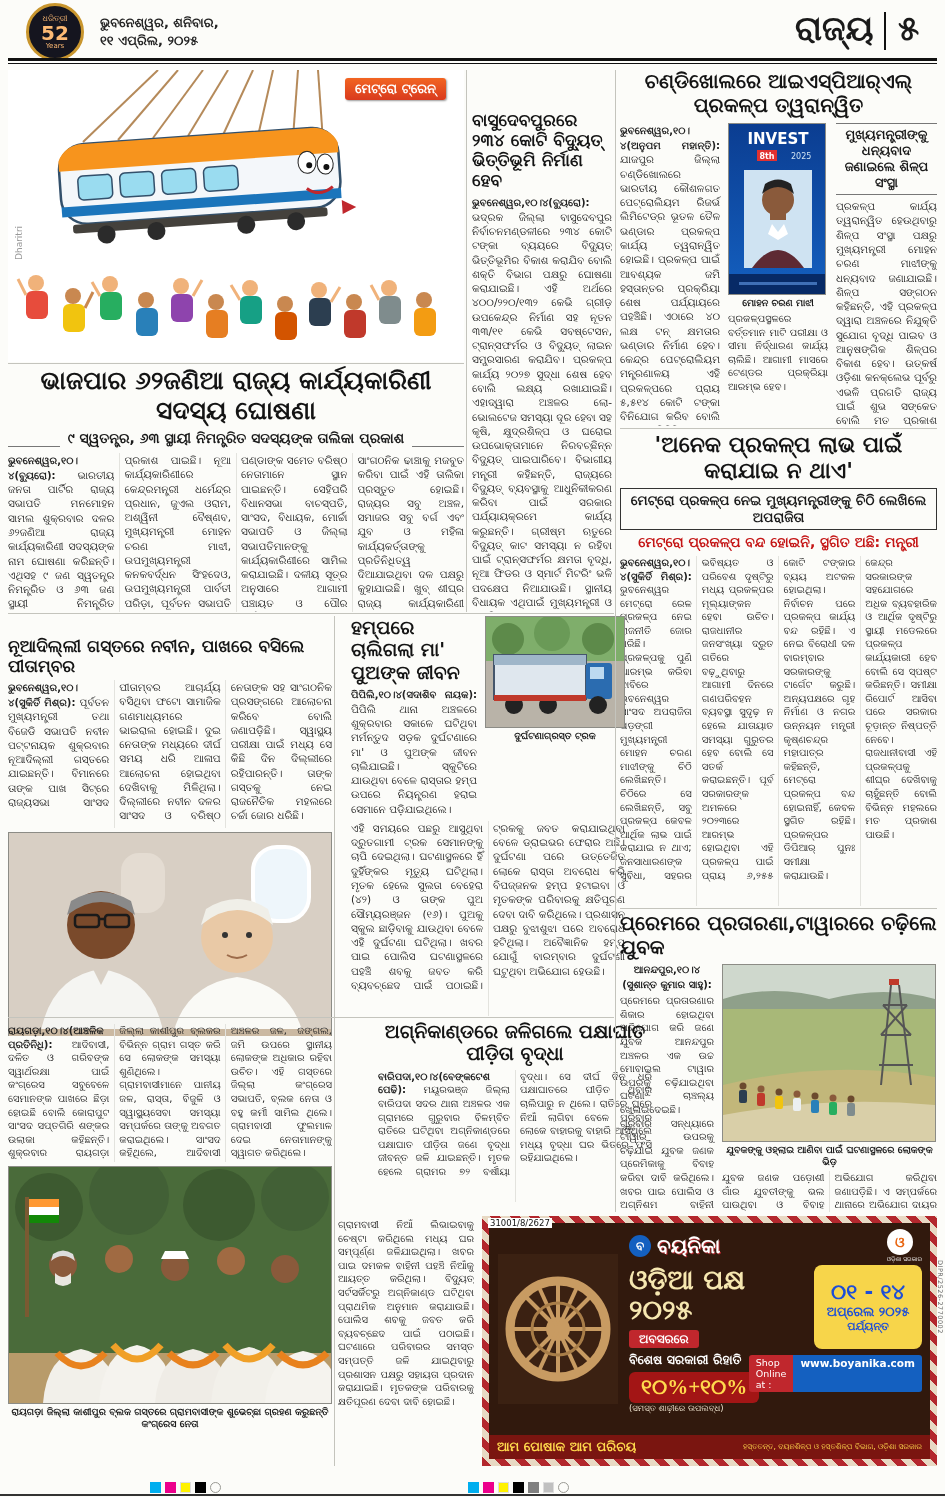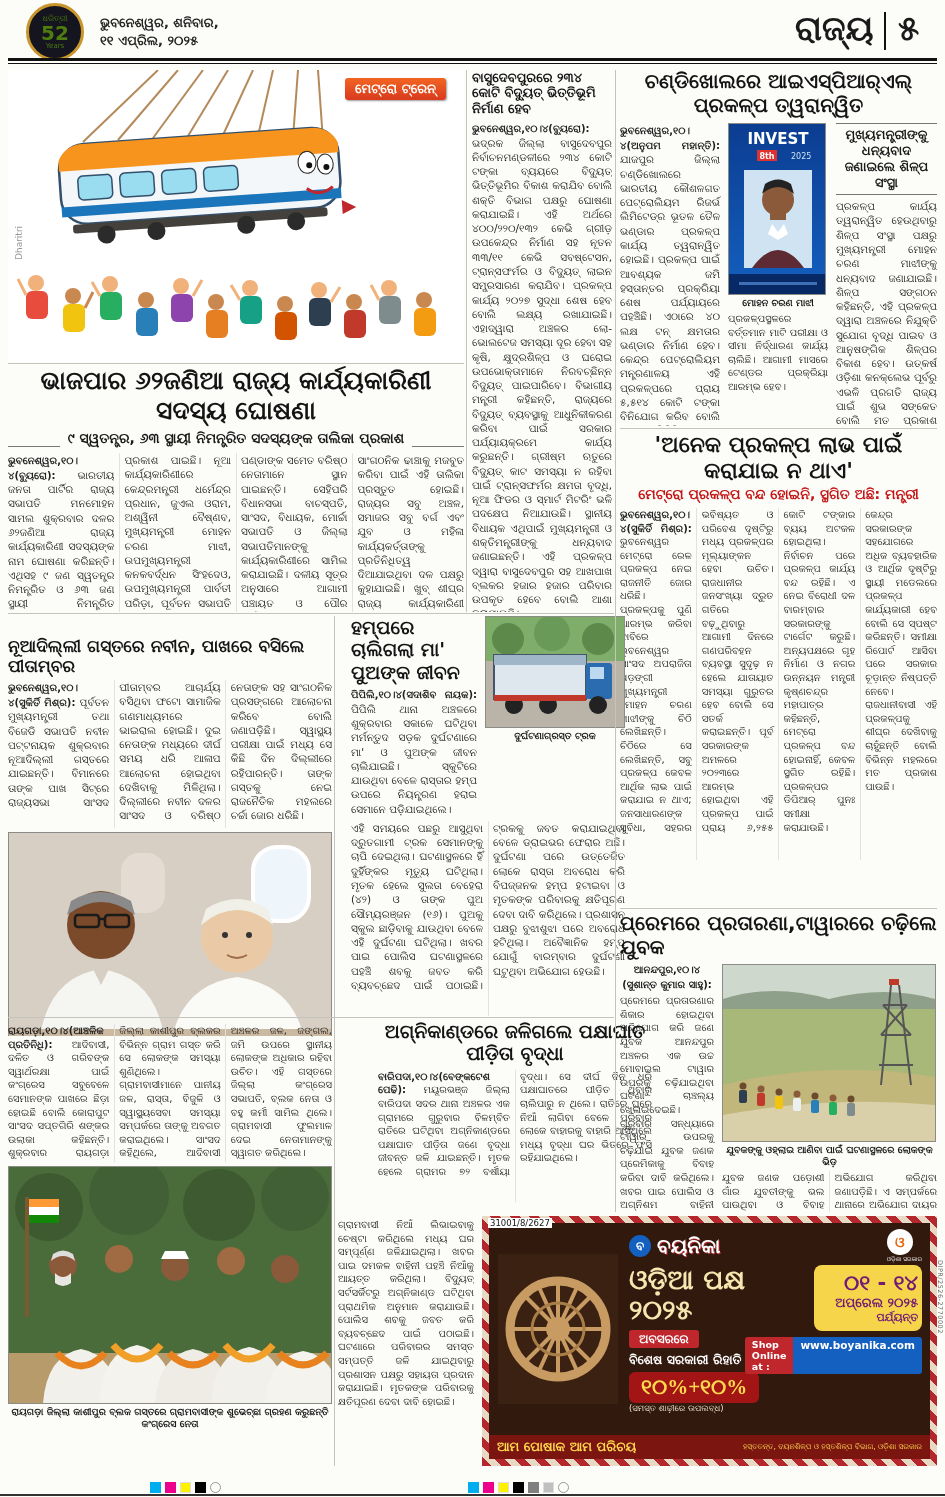--- a/index.html
+++ b/index.html
@@ -12,21 +12,21 @@
   .cols-2 { column-count:2; column-gap:10px; column-rule:1px solid #e3e3de; }
   .cols-3 { column-count:3; column-gap:10px; column-rule:1px solid #e3e3de; }
   .cols-4 { column-count:4; column-gap:10px; column-rule:1px solid #e3e3de; }
   .caption { font-size:9.5px; font-weight:bold; text-align:center; line-height:1.25; margin-top:2px; }
   .photo { border:1px solid #8c8c86; background:#ddd; overflow:hidden; }
   .divider-v { background:#c4c4bd; width:1px; }
   .divider-h { background:#c4c4bd; height:1px; }
   .rule-head { display:flex; align-items:flex-end; gap:8px; font-weight:bold; }
   .rule-head::before, .rule-head::after { content:""; flex:1; border-top:1px solid #777; }
   
-  .logo-circle { width:58px; height:58px; border-radius:50%; background:#15151f; border:3px solid #c9962e; display:flex; flex-direction:column; align-items:center; justify-content:center; color:#4d7c0f; }
+  .logo-circle { width:58px; height:58px; border-radius:50%; background:#15151f; border:3px solid #c9962e; display:flex; flex-direction:column; align-items:center; justify-content:center; color:#fdba74; }
   .logo-name { font-size:8px; line-height:1; }
   .logo-years { font-size:20px; font-weight:bold; line-height:1; }
   .logo-years-lbl { font-size:7px; line-height:1; }
   .mast-dates { font-size:13px; font-weight:bold; line-height:1.35; color:#222; }
   .section-name { font-size:34px; font-weight:bold; }
   .page-num { font-size:34px; font-weight:bold; }
   .mast-rule { border-top:3px solid #111; border-bottom:1px solid #111; height:6px; }
   
   .cartoon-label { background:linear-gradient(180deg,#f26522,#d93a1e); color:#fff; font-weight:bold; font-size:13px; padding:3px 10px; border-radius:3px; box-shadow:1px 1px 2px rgba(0,0,0,.4); }
   
@@ -35,25 +35,25 @@
   
   .ad-frame { background:repeating-linear-gradient(45deg,#b3272d 0 7px,#e8d9c4 7px 14px); padding:7px; }
   .ad-core { background:#31190d; width:100%; height:100%; display:flex; flex-direction:column; position:relative; }
   .ad-main { display:flex; flex:1; }
   .ad-brand { color:#fff; font-size:20px; font-weight:bold; text-shadow:1px 1px 0 #b3272d; }
   .ad-title { color:#f6e7b0; font-size:27px; font-weight:bold; line-height:1.1; }
   .ad-ribbon { background:#c0272d; color:#fff; font-size:12px; font-weight:bold; padding:2px 10px; border-radius:3px; display:inline-block; }
   .ad-offer { color:#fff; font-size:12.5px; font-weight:bold; }
   .ad-discount { background:#a31515; color:#ffd94d; font-size:21px; font-weight:bold; padding:3px 12px; border-radius:6px; display:inline-block;font-family:Liberation Serif, serif; }
   .ad-note { color:#f0e4cf; font-size:8.5px; }
-  .ad-dates { background:#f7d54a; color:#701a75; border-radius:8px; text-align:right; padding:7px 4px; font-weight:bold; }
+  .ad-dates { background:#f7d54a; color:#1d4ed8; border-radius:8px; text-align:center; padding:16px 4px; font-weight:bold; }
   .ad-dates .d1 { font-size:21px; line-height:1.1; }
   .ad-dates .d2 { font-size:13px; }
   .ad-dates .d3 { font-size:11px; }
-  .pill-red { background:#c0272d; color:#fff; font-size:9.5px; font-weight:bold; padding:2px 7px; border-radius:3px 0 0 3px; }
+  .pill-red { background:#c0272d; color:#fff; font-size:9.5px; font-weight:normal; padding:2px 7px; border-radius:3px 0 0 3px; }
   .pill-blue { background:#1460c0; color:#fff; font-size:10.5px; font-weight:bold; padding:2px 7px; border-radius:0 3px 3px 0; }
   .ad-strip { background:#7a1510; color:#ffd94d; display:flex; justify-content:space-between; align-items:center; padding:4px 8px; }
   .ad-strip .tg { font-size:13px; font-weight:bold; }
   .ad-strip .org { font-size:7.5px; text-align:right; line-height:1.25; }
   .ad-emblem { width:26px; height:26px; border-radius:50%; background:#fff; color:#e8640f; font-weight:bold; font-size:14px; display:flex; align-items:center; justify-content:center; }
   .ad-code { font-size:8.5px; background:#fff; padding:0 2px; color:#111; }
   .dipr-vert { writing-mode:vertical-rl; font-size:6.5px; color:#666; letter-spacing:.5px; }
   .reg-sq { width:11px; height:11px; display:inline-block; margin-right:4px; }
   .reg-circle { width:11px; height:11px; border:1.5px solid #9a9a94; border-radius:50%; display:inline-block; margin-right:4px; }
 </style>
@@ -182,21 +182,21 @@
     <div class="rule-head" style="font-size:14px;margin:5px 0 6px;">
         <span>୯ ସ୍ୱତନ୍ତ୍ର, ୬୩ ସ୍ଥାୟୀ ନିମନ୍ତ୍ରିତ ସଦସ୍ୟଙ୍କ ତାଲିକା ପ୍ରକାଶ</span>
       </div>
     <div class="bodytxt cols-4" style="height:176px;">
       <span class="byline">ଭୁବନେଶ୍ୱର,୧୦।୪(ବ୍ୟୁରୋ):</span>
       <span>ଭାରତୀୟ ଜନତା ପାର୍ଟିର ରାଜ୍ୟ ସଭାପତି ମନମୋହନ ସାମଲ ଶୁକ୍ରବାର ଦଳର ୬୨ଜଣିଆ ରାଜ୍ୟ କାର୍ଯ୍ୟକାରିଣୀ ସଦସ୍ୟଙ୍କ ନାମ ଘୋଷଣା କରିଛନ୍ତି। ଏଥିସହ ୯ ଜଣ ସ୍ୱତନ୍ତ୍ର ନିମନ୍ତ୍ରିତ ଓ ୬୩ ଜଣ ସ୍ଥାୟୀ ନିମନ୍ତ୍ରିତ ସଦସ୍ୟଙ୍କ ତାଲିକା ମଧ୍ୟ ପ୍ରକାଶ ପାଇଛି। ନୂଆ କାର୍ଯ୍ୟକାରିଣୀରେ କେନ୍ଦ୍ରମନ୍ତ୍ରୀ ଧର୍ମେନ୍ଦ୍ର ପ୍ରଧାନ, ଜୁଏଲ ଓରାମ, ଅଶ୍ୱିନୀ ବୈଷ୍ଣବ, ମୁଖ୍ୟମନ୍ତ୍ରୀ ମୋହନ ଚରଣ ମାଝୀ, ଉପମୁଖ୍ୟମନ୍ତ୍ରୀ କନକବର୍ଦ୍ଧନ ସିଂହଦେଓ, ଉପମୁଖ୍ୟମନ୍ତ୍ରୀ ପାର୍ବତୀ ପରିଡ଼ା, ପୂର୍ବତନ ସଭାପତି ସମୀର ମହାନ୍ତି ଓ ବସନ୍ତ ପଣ୍ଡାଙ୍କ ସମେତ ବରିଷ୍ଠ ନେତାମାନେ ସ୍ଥାନ ପାଇଛନ୍ତି। ସେହିପରି ବିଧାନସଭା ବାଚସ୍ପତି, ସାଂସଦ, ବିଧାୟକ, ମୋର୍ଚ୍ଚା ସଭାପତି ଓ ଜିଲ୍ଲା ସଭାପତିମାନଙ୍କୁ କାର୍ଯ୍ୟକାରିଣୀରେ ସାମିଲ କରାଯାଇଛି। ଦଳୀୟ ସୂତ୍ର ଅନୁସାରେ ଆଗାମୀ ପଞ୍ଚାୟତ ଓ ପୌର ନିର୍ବାଚନକୁ ଦୃଷ୍ଟିରେ ରଖି ସାଂଗଠନିକ ଢାଞ୍ଚାକୁ ମଜବୁତ କରିବା ପାଇଁ ଏହି ତାଲିକା ପ୍ରସ୍ତୁତ ହୋଇଛି। ରାଜ୍ୟର ସବୁ ଅଞ୍ଚଳ, ସମାଜର ସବୁ ବର୍ଗ ଏବଂ ଯୁବ ଓ ମହିଳା କାର୍ଯ୍ୟକର୍ତ୍ତାଙ୍କୁ ପ୍ରତିନିଧିତ୍ୱ ଦିଆଯାଇଥିବା ଦଳ ପକ୍ଷରୁ କୁହାଯାଇଛି। ଖୁବ୍ ଶୀଘ୍ର ରାଜ୍ୟ କାର୍ଯ୍ୟକାରିଣୀ ବୈଠକ ଡକାଯିବ ବୋଲି ଜଣାପଡ଼ିଛି। ବୈଠକରେ ଆଗାମୀ ଦିନର କାର୍ଯ୍ୟପନ୍ଥା ଓ ସଦସ୍ୟତା ଅଭିଯାନ ସମ୍ପର୍କରେ ଆଲୋଚନା ହେବ।</span>
     </div>
   </div>
 
   <div class="abs" style="left:472px;top:70px;width:140px;height:542px;overflow:hidden;">
-    <div class="hl" style="font-size:13px;">ବାସୁଦେବପୁରରେ ୨୩୪ କୋଟି ବିଦ୍ୟୁତ୍ ଭିତ୍ତିଭୂମି ନିର୍ମାଣ ହେବ</div>
+    <div class="hl" style="font-size:17px;margin-top:40px;">ବାସୁଦେବପୁରରେ ୨୩୪ କୋଟି ବିଦ୍ୟୁତ୍ ଭିତ୍ତିଭୂମି ନିର୍ମାଣ ହେବ</div>
     <div class="bodytxt" style="margin-top:5px;">
       <span class="byline">ଭୁବନେଶ୍ୱର,୧୦।୪(ବ୍ୟୁରୋ):</span>
       <span>ଭଦ୍ରକ ଜିଲ୍ଲା ବାସୁଦେବପୁର ନିର୍ବାଚନମଣ୍ଡଳୀରେ ୨୩୪ କୋଟି ଟଙ୍କା ବ୍ୟୟରେ ବିଦ୍ୟୁତ୍ ଭିତ୍ତିଭୂମିର ବିକାଶ କରାଯିବ ବୋଲି ଶକ୍ତି ବିଭାଗ ପକ୍ଷରୁ ଘୋଷଣା କରାଯାଇଛି। ଏହି ଅର୍ଥରେ ୪୦୦/୨୨୦/୧୩୨ କେଭି ଗ୍ରୀଡ଼ ଉପକେନ୍ଦ୍ର ନିର୍ମାଣ ସହ ନୂତନ ୩୩/୧୧ କେଭି ସବଷ୍ଟେସନ, ଟ୍ରାନ୍ସଫର୍ମର ଓ ବିଦ୍ୟୁତ୍ ଲାଇନ ସମ୍ପ୍ରସାରଣ କରାଯିବ। ପ୍ରକଳ୍ପ କାର୍ଯ୍ୟ ୨୦୨୭ ସୁଦ୍ଧା ଶେଷ ହେବ ବୋଲି ଲକ୍ଷ୍ୟ ରଖାଯାଇଛି। ଏହାଦ୍ୱାରା ଅଞ୍ଚଳର ଲୋ-ଭୋଲଟେଜ ସମସ୍ୟା ଦୂର ହେବା ସହ କୃଷି, କ୍ଷୁଦ୍ରଶିଳ୍ପ ଓ ଘରୋଇ ଉପଭୋକ୍ତାମାନେ ନିରବଚ୍ଛିନ୍ନ ବିଦ୍ୟୁତ୍ ପାଇପାରିବେ। ବିଭାଗୀୟ ମନ୍ତ୍ରୀ କହିଛନ୍ତି, ରାଜ୍ୟରେ ବିଦ୍ୟୁତ୍ ବ୍ୟବସ୍ଥାକୁ ଆଧୁନିକୀକରଣ କରିବା ପାଇଁ ସରକାର ପର୍ଯ୍ୟାୟକ୍ରମେ କାର୍ଯ୍ୟ କରୁଛନ୍ତି। ଗ୍ରୀଷ୍ମ ଋତୁରେ ବିଦ୍ୟୁତ୍ କାଟ ସମସ୍ୟା ନ ରହିବା ପାଇଁ ଟ୍ରାନ୍ସଫର୍ମର କ୍ଷମତା ବୃଦ୍ଧି, ନୂଆ ଫିଡର ଓ ସ୍ମାର୍ଟ ମିଟରିଂ ଭଳି ପଦକ୍ଷେପ ନିଆଯାଉଛି। ସ୍ଥାନୀୟ ବିଧାୟକ ଏଥିପାଇଁ ମୁଖ୍ୟମନ୍ତ୍ରୀ ଓ ଶକ୍ତିମନ୍ତ୍ରୀଙ୍କୁ ଧନ୍ୟବାଦ ଜଣାଇଛନ୍ତି। ଏହି ପ୍ରକଳ୍ପ ଦ୍ୱାରା ବାସୁଦେବପୁର ସହ ଆଖପାଖ ବ୍ଲକର ହଜାର ହଜାର ପରିବାର ଉପକୃତ ହେବେ ବୋଲି ଆଶା କରାଯାଉଛି।</span>
     </div>
   </div>
 
   <div class="abs" style="left:620px;top:70px;width:317px;height:356px;overflow:hidden;">
     <div class="hl" style="font-size:20px;text-align:center;">ଚଣ୍ଡିଖୋଲରେ ଆଇଏସ୍‌ପିଆର୍‌ଏଲ୍ ପ୍ରକଳ୍ପ ତ୍ୱରାନ୍ୱିତ</div>
     <div style="display:flex;gap:8px;margin-top:6px;">
       <div style="width:100px;">
@@ -234,20 +234,21 @@
       </div>
       <div style="flex:1;">
         <div style="border-top:1px solid #777;border-bottom:1px solid #777;padding:3px 0;font-weight:bold;font-size:13px;text-align:center;">ମୁଖ୍ୟମନ୍ତ୍ରୀଙ୍କୁ ଧନ୍ୟବାଦ ଜଣାଇଲେ ଶିଳ୍ପ ସଂସ୍ଥା</div>
         <div class="bodytxt" style="margin-top:4px;">ପ୍ରକଳ୍ପ କାର୍ଯ୍ୟ ତ୍ୱରାନ୍ୱିତ ହେଉଥିବାରୁ ଶିଳ୍ପ ସଂସ୍ଥା ପକ୍ଷରୁ ମୁଖ୍ୟମନ୍ତ୍ରୀ ମୋହନ ଚରଣ ମାଝୀଙ୍କୁ ଧନ୍ୟବାଦ ଜଣାଯାଇଛି। ଶିଳ୍ପ ସଙ୍ଗଠନ କହିଛନ୍ତି, ଏହି ପ୍ରକଳ୍ପ ଦ୍ୱାରା ଅଞ୍ଚଳରେ ନିଯୁକ୍ତି ସୁଯୋଗ ବୃଦ୍ଧି ପାଇବ ଓ ଆନୁଷଙ୍ଗିକ ଶିଳ୍ପର ବିକାଶ ହେବ। ଉତ୍କର୍ଷ ଓଡ଼ିଶା କନକ୍ଲେଭ ପୂର୍ବରୁ ଏଭଳି ପ୍ରଗତି ରାଜ୍ୟ ପାଇଁ ଶୁଭ ସଙ୍କେତ ବୋଲି ମତ ପ୍ରକାଶ ପାଇଛି।</div>
       </div>
     </div>
   </div>
 
   <div class="abs" style="left:620px;top:432px;width:317px;height:474px;overflow:hidden;">
     <div class="hl" style="font-size:22px;text-align:center;">'ଅନେକ ପ୍ରକଳ୍ପ ଲାଭ ପାଇଁ କରାଯାଇ ନ ଥାଏ'</div>
+    <div class="boxed-sub">ମେଟ୍ରୋ ପ୍ରକଳ୍ପ ନେଇ ମୁଖ୍ୟମନ୍ତ୍ରୀଙ୍କୁ ଚିଠି ଲେଖିଲେ ଅପରାଜିତା</div>
     <div class="red-sub">ମେଟ୍ରୋ ପ୍ରକଳ୍ପ ବନ୍ଦ ହୋଇନି, ସ୍ଥଗିତ ଅଛି: ମନ୍ତ୍ରୀ</div>
     <div class="bodytxt cols-4" style="height:352px;font-size:10px;">
       <span class="byline">ଭୁବନେଶ୍ୱର,୧୦।୪(ସୁକିର୍ତି ମିଶ୍ର):</span>
       <span>ଭୁବନେଶ୍ୱର ମେଟ୍ରୋ ରେଳ ପ୍ରକଳ୍ପ ନେଇ ରାଜନୀତି ଜୋର ଧରିଛି। ପ୍ରକଳ୍ପକୁ ପୁଣି ଆରମ୍ଭ କରିବା ଦାବିରେ ଭୁବନେଶ୍ୱର ସାଂସଦ ଅପରାଜିତା ଷଡ଼ଙ୍ଗୀ ମୁଖ୍ୟମନ୍ତ୍ରୀ ମୋହନ ଚରଣ ମାଝୀଙ୍କୁ ଚିଠି ଲେଖିଛନ୍ତି। ଚିଠିରେ ସେ ଲେଖିଛନ୍ତି, ସବୁ ପ୍ରକଳ୍ପ କେବଳ ଆର୍ଥିକ ଲାଭ ପାଇଁ କରାଯାଇ ନ ଥାଏ; ଜନସାଧାରଣଙ୍କ ସୁବିଧା, ସହରର ଭବିଷ୍ୟତ ଓ ପରିବେଶ ଦୃଷ୍ଟିରୁ ମଧ୍ୟ ପ୍ରକଳ୍ପର ମୂଲ୍ୟାଙ୍କନ ହେବା ଉଚିତ। ରାଜଧାନୀର ଜନସଂଖ୍ୟା ଦ୍ରୁତ ଗତିରେ ବଢ଼ୁଥିବାରୁ ଆଗାମୀ ଦିନରେ ଗଣପରିବହନ ବ୍ୟବସ୍ଥା ସୁଦୃଢ଼ ନ ହେଲେ ଯାତାୟାତ ସମସ୍ୟା ଗୁରୁତର ହେବ ବୋଲି ସେ ସତର୍କ କରାଇଛନ୍ତି। ପୂର୍ବ ସରକାରଙ୍କ ଅମଳରେ ୨୦୨୩ରେ ଆରମ୍ଭ ହୋଇଥିବା ଏହି ପ୍ରକଳ୍ପ ପାଇଁ ପ୍ରାୟ ୬,୨୫୫ କୋଟି ଟଙ୍କାର ବ୍ୟୟ ଅଟକଳ ହୋଇଥିଲା। ନିର୍ବାଚନ ପରେ ପ୍ରକଳ୍ପ କାର୍ଯ୍ୟ ବନ୍ଦ ରହିଛି। ଏ ନେଇ ବିରୋଧୀ ଦଳ ବାରମ୍ବାର ସରକାରଙ୍କୁ ଟାର୍ଗେଟ କରୁଛି। ଅନ୍ୟପକ୍ଷରେ ଗୃହ ନିର୍ମାଣ ଓ ନଗର ଉନ୍ନୟନ ମନ୍ତ୍ରୀ କୃଷ୍ଣଚନ୍ଦ୍ର ମହାପାତ୍ର କହିଛନ୍ତି, ମେଟ୍ରୋ ପ୍ରକଳ୍ପ ବନ୍ଦ ହୋଇନାହିଁ, କେବଳ ସ୍ଥଗିତ ରହିଛି। ପ୍ରକଳ୍ପର ଡିପିଆର୍ ପୁନଃ ସମୀକ୍ଷା କରାଯାଉଛି। କେନ୍ଦ୍ର ସରକାରଙ୍କ ସହଯୋଗରେ ଅଧିକ ବ୍ୟବହାରିକ ଓ ଆର୍ଥିକ ଦୃଷ୍ଟିରୁ ସ୍ଥାୟୀ ମଡେଲରେ ପ୍ରକଳ୍ପ କାର୍ଯ୍ୟକାରୀ ହେବ ବୋଲି ସେ ସ୍ପଷ୍ଟ କରିଛନ୍ତି। ସମୀକ୍ଷା ରିପୋର୍ଟ ଆସିବା ପରେ ସରକାର ଚୂଡ଼ାନ୍ତ ନିଷ୍ପତ୍ତି ନେବେ। ରାଜଧାନୀବାସୀ ଏହି ପ୍ରକଳ୍ପକୁ ଶୀଘ୍ର ଦେଖିବାକୁ ଚାହୁଁଛନ୍ତି ବୋଲି ବିଭିନ୍ନ ମହଲରେ ମତ ପ୍ରକାଶ ପାଉଛି।</span>
     </div>
   </div>
 
   <div class="abs" style="left:8px;top:636px;width:324px;height:400px;overflow:hidden;">
     <div class="hl" style="font-size:17px;">ନୂଆଦିଲ୍ଲୀ ଗସ୍ତରେ ନବୀନ, ପାଖରେ ବସିଲେ ପୀତାମ୍ବର</div>
     <div class="bodytxt cols-3" style="height:148px;margin-top:4px;">

